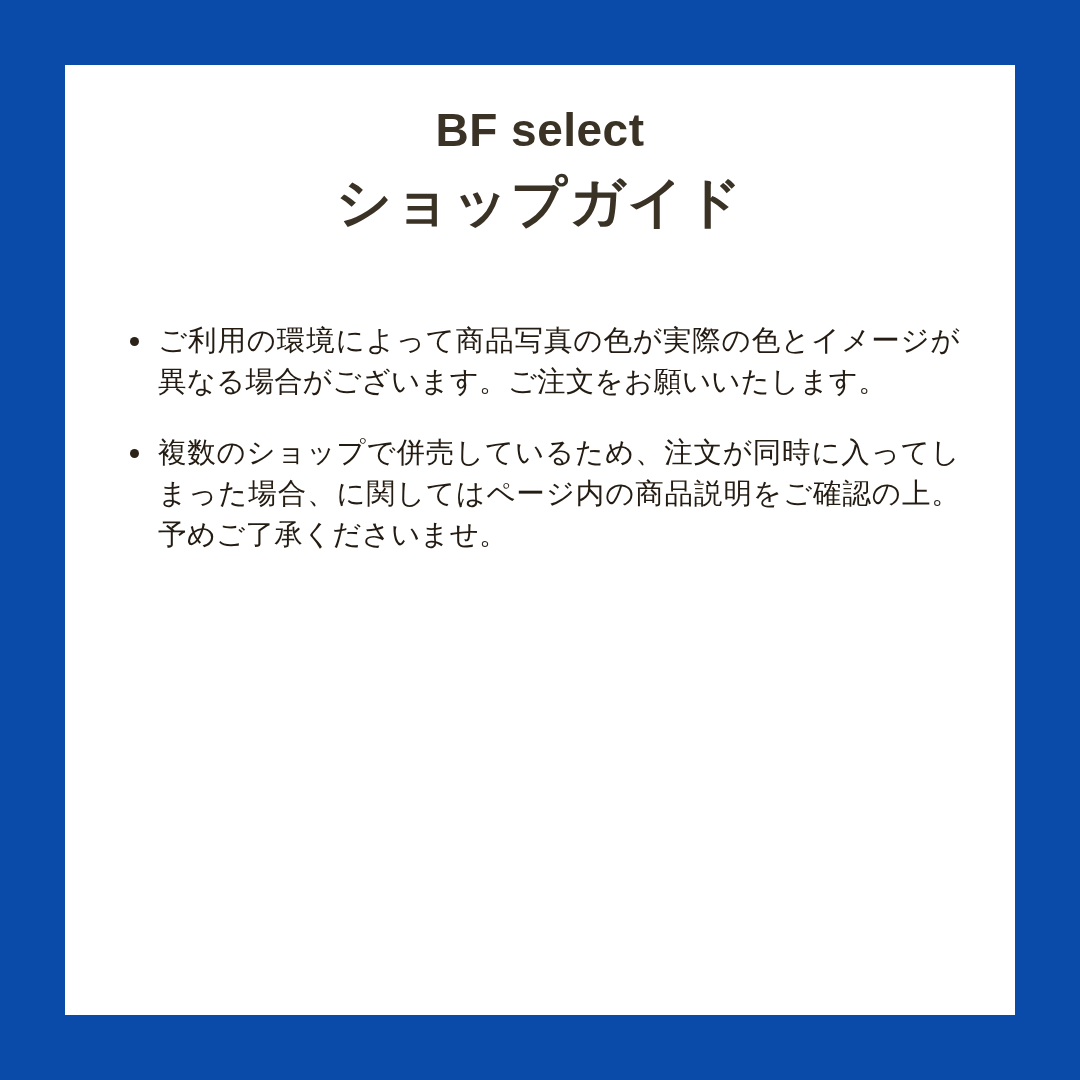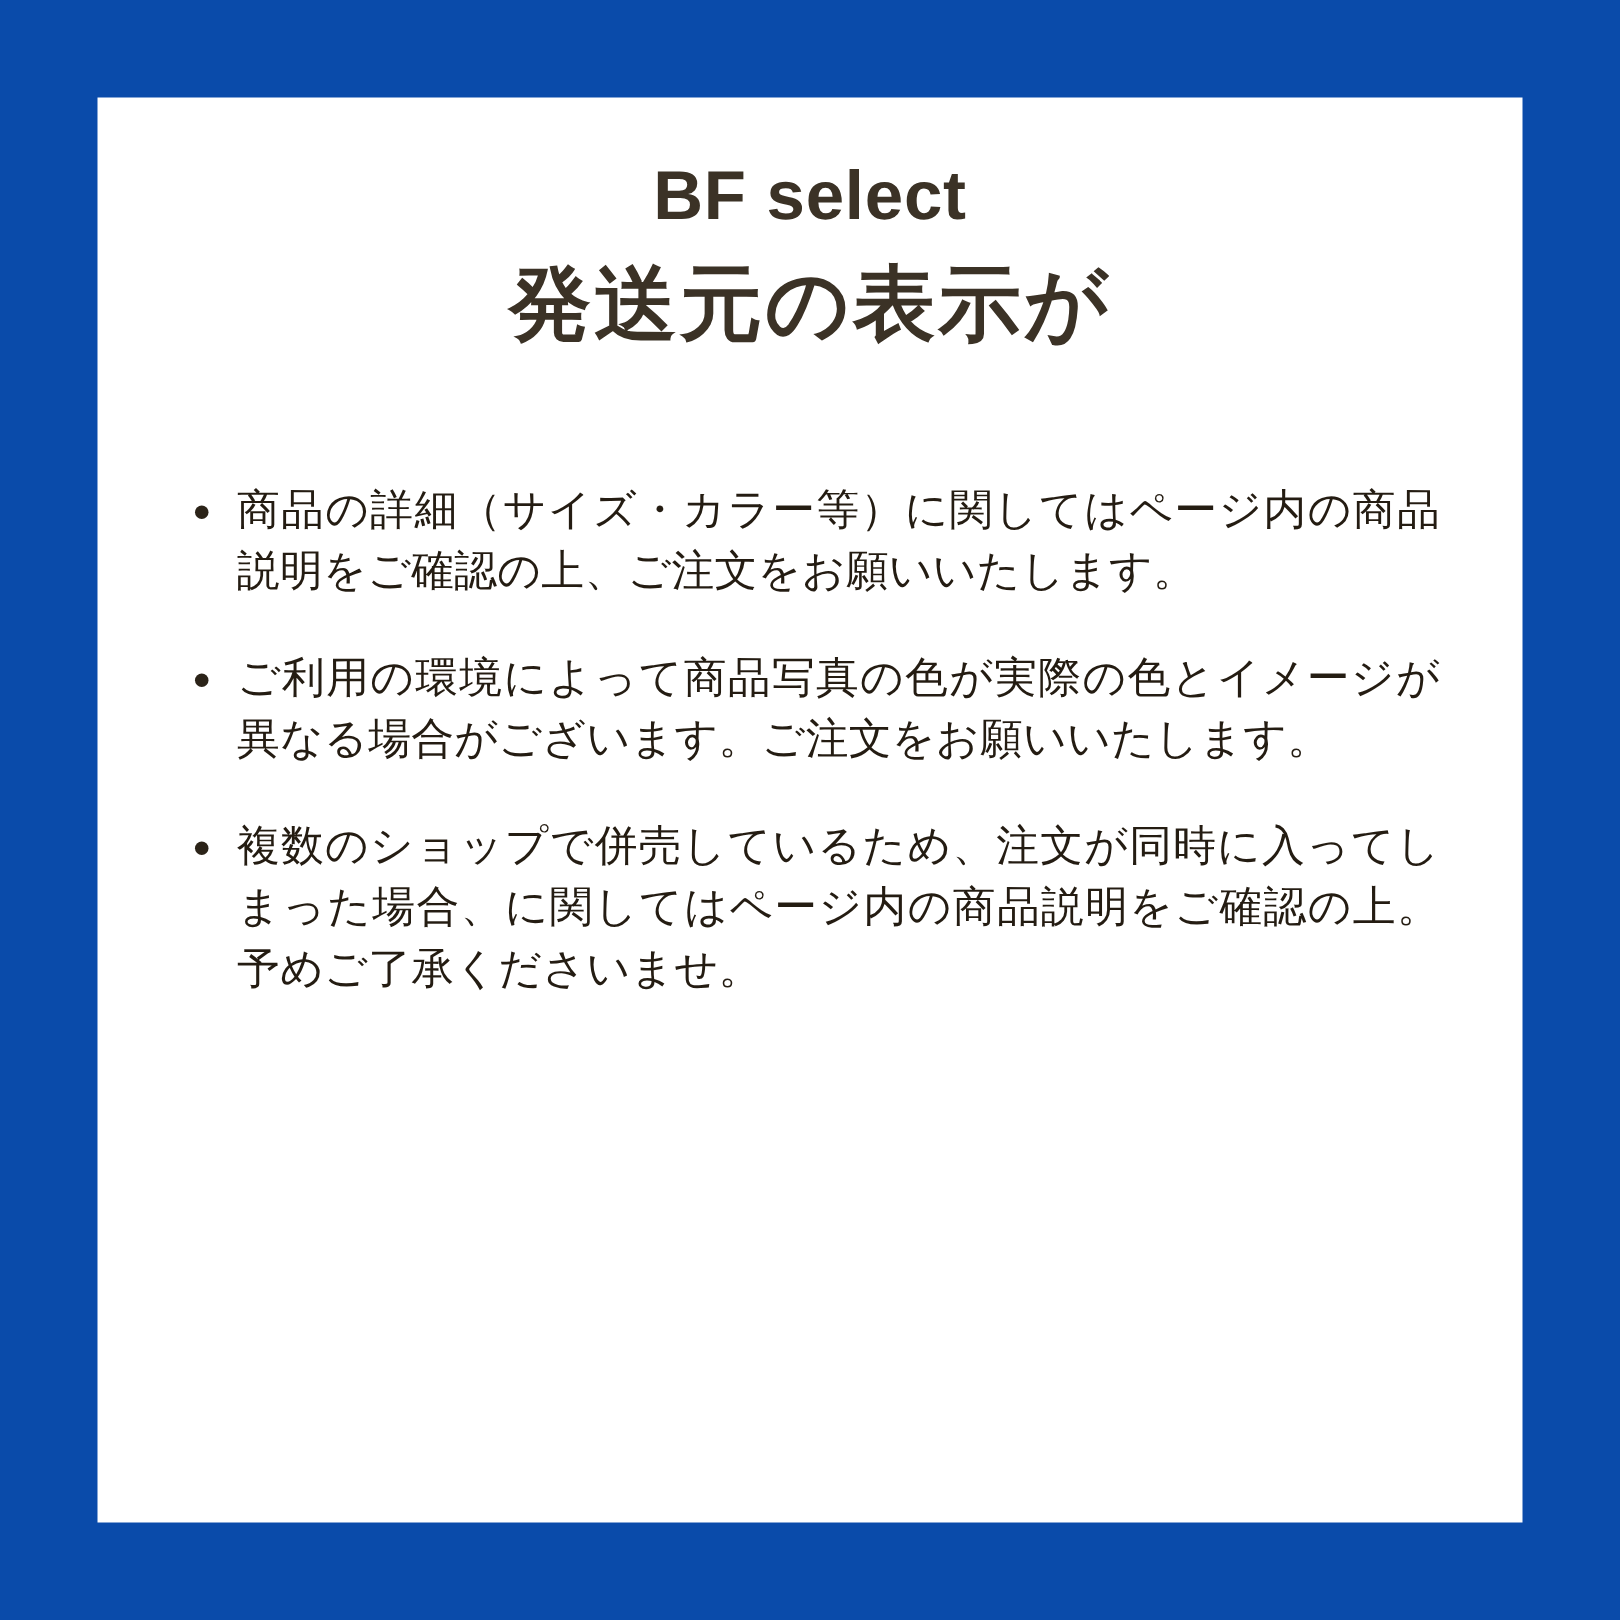--- a/index.html
+++ b/index.html
@@ -105,28 +105,24 @@
   }
 </style>
 </head>
 <body>
 
 <div id="guide-card-frame">
   <div id="guide-card">
 
     <div id="title-block">
       <span class="title-line-1">BF select</span>
-      <span class="title-line-2">発送元の表示が</span>
+      <span class="title-line-2">ショップガイド</span>
     </div>
 
     <ul id="notices-list">
-      <li class="notice-item">
-        <span class="notice-bullet"></span>
-        <span class="notice-text">商品の詳細（サイズ・カラー等）に関してはページ内の商品説明をご確認の上、ご注文をお願いいたします。</span>
-      </li>
       <li class="notice-item">
         <span class="notice-bullet"></span>
         <span class="notice-text">ご利用の環境によって商品写真の色が実際の色とイメージが異なる場合がございます。ご注文をお願いいたします。</span>
       </li>
       <li class="notice-item">
         <span class="notice-bullet"></span>
         <span class="notice-text">複数のショップで併売しているため、注文が同時に入ってしまった場合、に関してはページ内の商品説明をご確認の上。予めご了承くださいませ。</span>
       </li>
     </ul>
 

